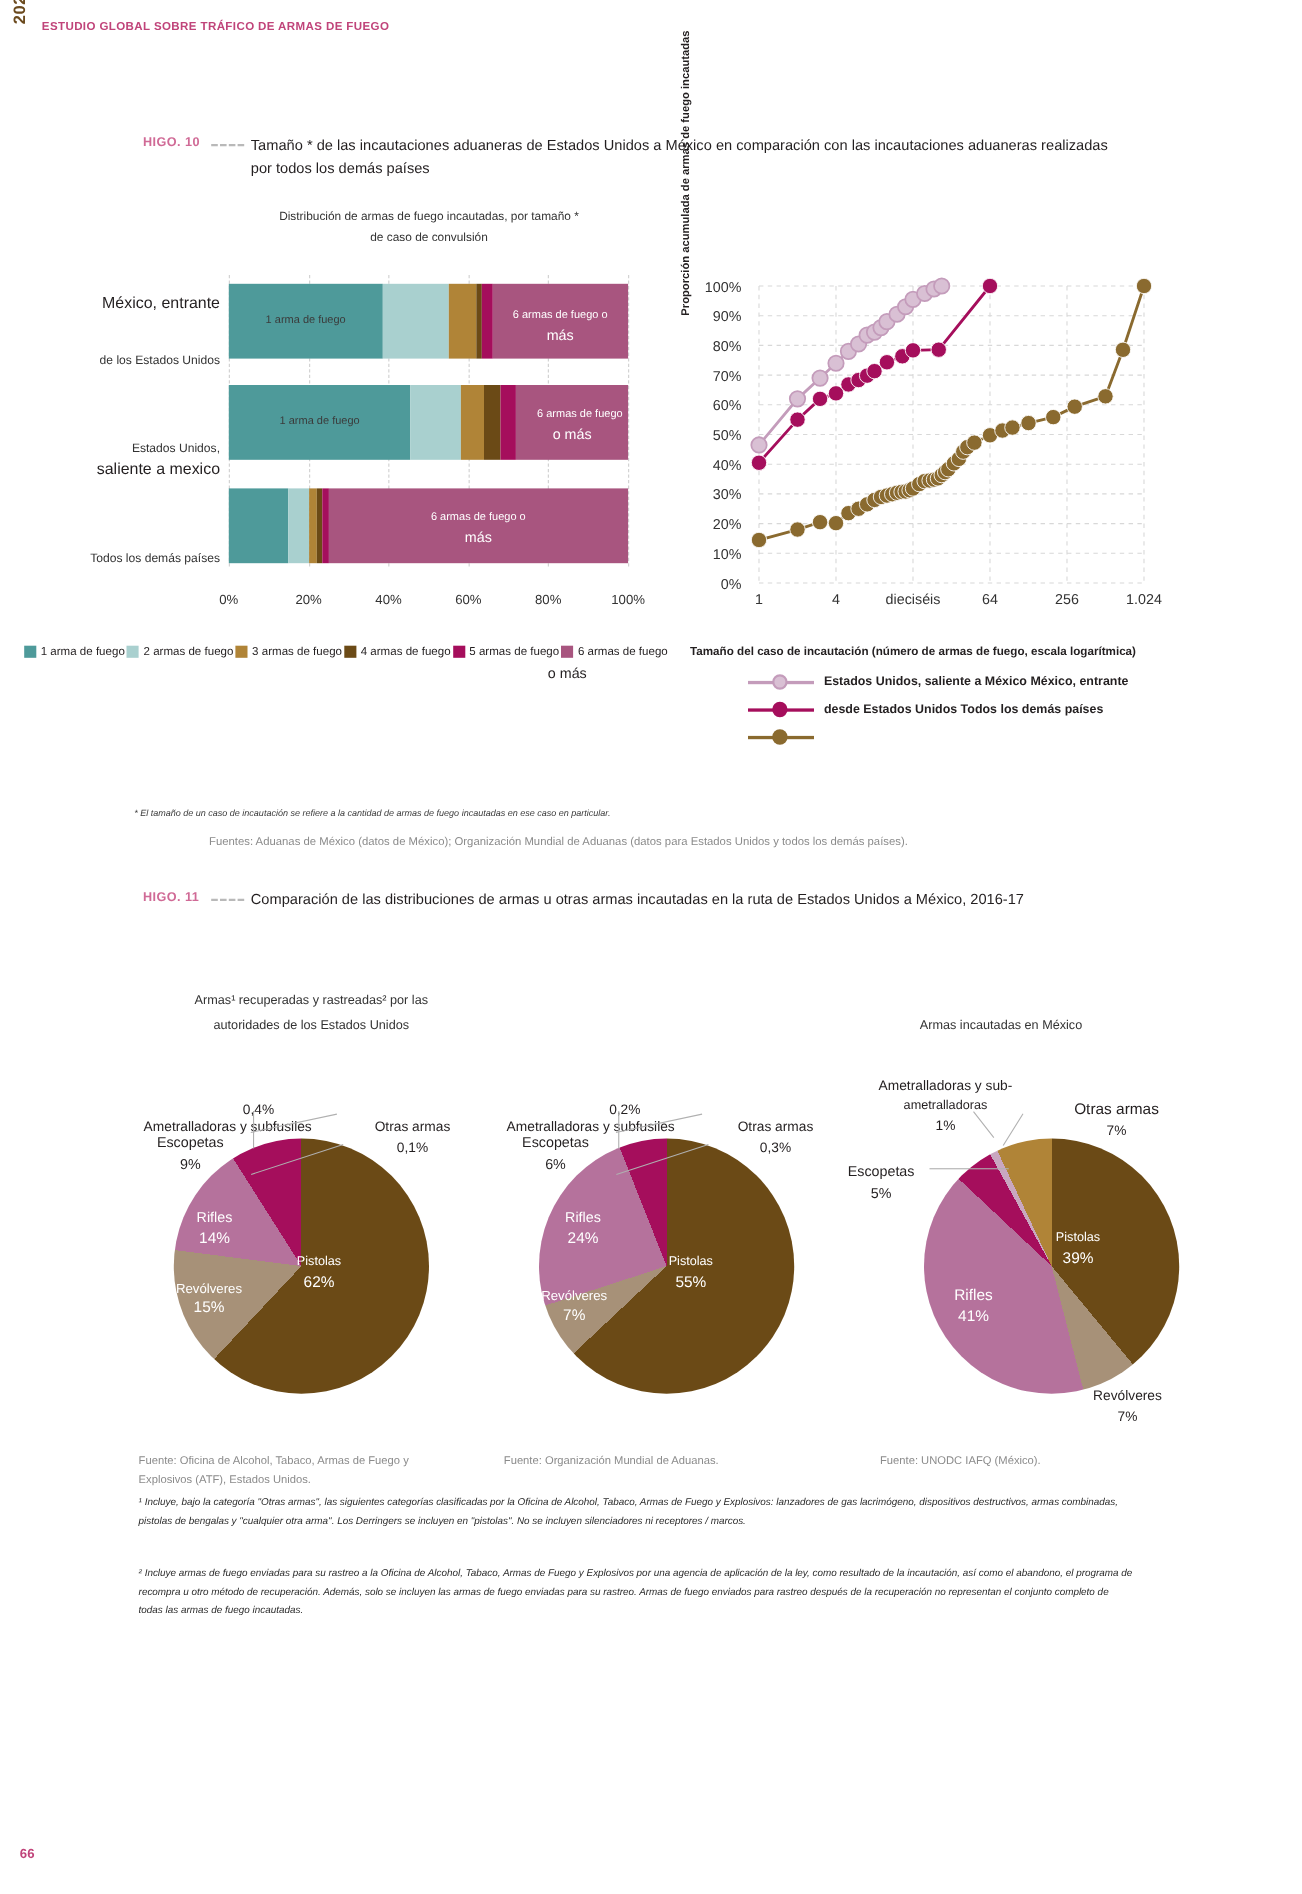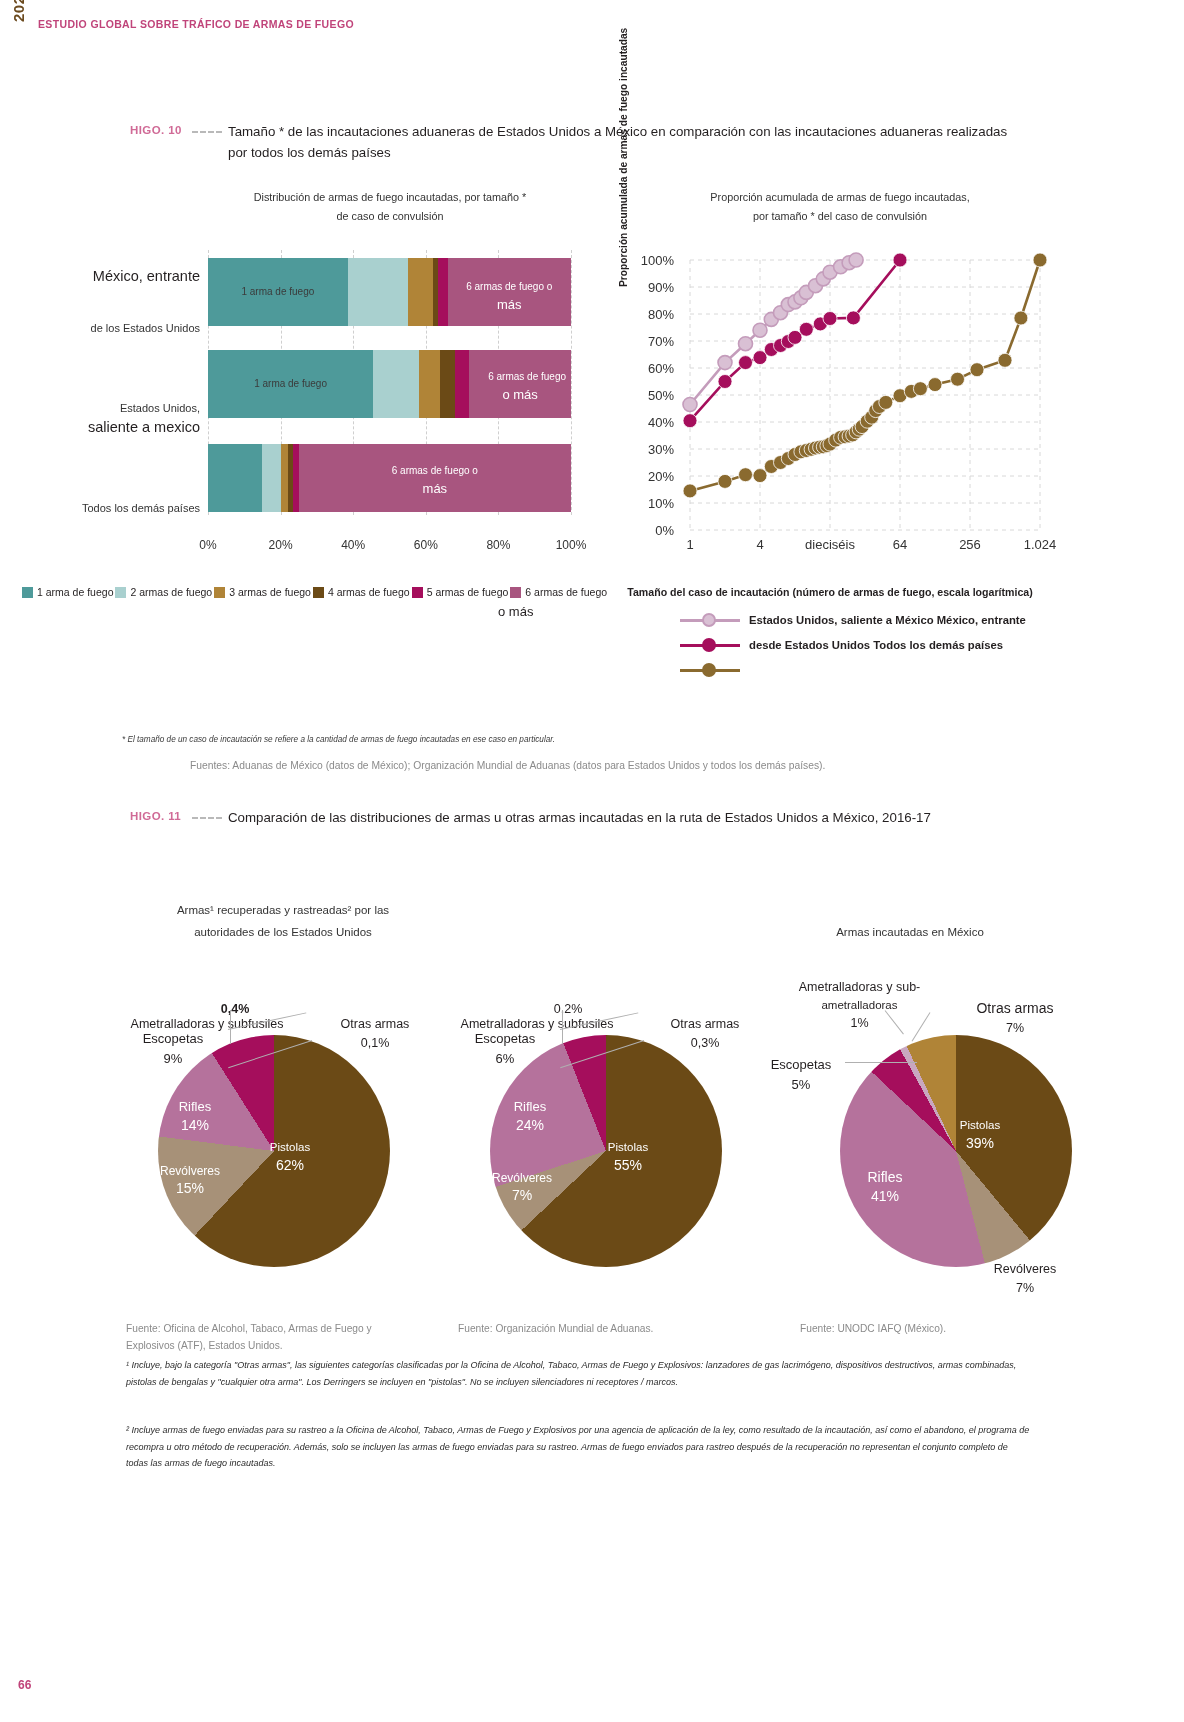--- a/index.html
+++ b/index.html
@@ -158,24 +158,20 @@
 
   <div class="figblock" style="left:130px; top:122px; width:900px;">
     <div class="figno">HIGO. 10</div>
     <div class="figdash"></div>
     <div class="figtitle">Tamaño * de las incautaciones aduaneras de Estados Unidos a México en comparación con las incautaciones aduaneras realizadas por todos los demás países</div>
   </div>
 
   <div class="panel-sub" style="left:205px; top:188px; width:370px;">
     <div>Distribución de armas de fuego incautadas, por tamaño *</div>
     <div>de caso de convulsión</div>
-  </div>
-  <div class="panel-sub" style="left:650px; top:188px; width:380px;">
-    <div>Proporción acumulada de armas de fuego incautadas,</div>
-    <div>por tamaño * del caso de convulsión</div>
   </div>
 
   <div class="bars-wrap" style="left:0; top:0; width:600px;">
 
     <div class="gridline-v" style="left:208px;  top:250px; height:265px;"></div>
     <div class="gridline-v" style="left:280.6px;top:250px; height:265px;"></div>
     <div class="gridline-v" style="left:353.2px;top:250px; height:265px;"></div>
     <div class="gridline-v" style="left:425.8px;top:250px; height:265px;"></div>
     <div class="gridline-v" style="left:498.4px;top:250px; height:265px;"></div>
     <div class="gridline-v" style="left:571px;  top:250px; height:265px;"></div>
@@ -448,21 +444,21 @@
        background:conic-gradient(
          #6b4a16 0deg 223.2deg,
          #a79178 223.2deg 277.2deg,
          #b5729c 277.2deg 327.6deg,
          #a50e5c 327.6deg 360deg,
          #c9a7c0 359.2deg 359.5deg,
          #b08437 359.5deg 360deg);"></div>
   <div class="pie-out-lbl" style="left:122px; top:1015px; width:170px;">
     <span>Ametralladoras y subfusiles</span>
   </div>
-  <div class="pie-out-lbl" style="left:195px; top:1000px; width:80px;font-weight:bold;">0,4%</div>
+  <div class="pie-out-lbl" style="left:195px; top:1000px; width:80px;">0,4%</div>
   <div class="pie-out-lbl" style="left:310px; top:1015px; width:130px;">
     <div>Otras armas</div>
     <div>0,1%</div>
   </div>
   <div class="pie-out-lbl sm" style="left:128px; top:1029px; width:90px;">
     <div>Escopetas</div>
     <div>9%</div>
   </div>
   <div class="leader" style="left:230px; top:1010px; width:1px; height:34px;"></div>
   <div class="leader" style="left:228px; top:1029px; width:80px; height:1px; transform:rotate(-12deg); transform-origin:left center;"></div>

